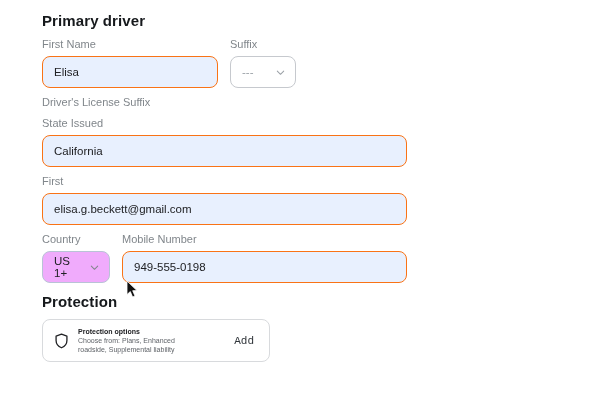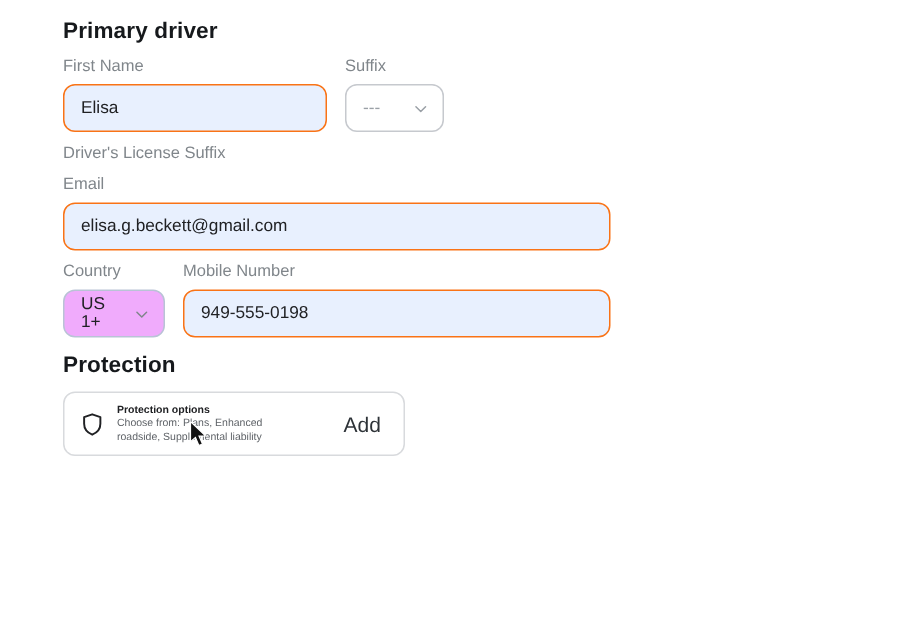--- a/index.html
+++ b/index.html
@@ -92,22 +92,22 @@
   }
   .card-desc {
     font-size: 7px;
     line-height: 8.5px;
     color: #5f6368;
   }
   .add-button {
     margin-left: auto;
     background: none;
     border: none;
-    font-family: Liberation Sans, sans-serif;
-    font-size: 14px;
+    font-family: Liberation Mono, monospace;
+    font-size: 11px;
     font-weight: 500;
     color: #2e3338;
     cursor: pointer;
     padding: 4px 5px;
   }
   .cursor {
     position: absolute;
     left: 126px; top: 281px;
     width: 12px; height: 18px;
     pointer-events: none;
@@ -134,23 +134,27 @@
             <polyline points="5 9 12 16 19 9"></polyline>
           </svg>
       </div>
     </div>
   </div>
 
   <div class="field-group w-full">
     <label class="field-label">Driver's License Suffix</label>
   </div>
 
+  <div class="field-group w-full">
+    <label class="field-label">State Issued</label>
+    <input class="text-input" type="text" value="California" style="">
+  </div>
 
   <div class="field-group w-full">
-    <label class="field-label">Email</label>
+    <label class="field-label">First</label>
     <input class="text-input" type="text" value="elisa.g.beckett@gmail.com" style="">
   </div>
 
   <div class="row">
     <div class="field-group w-country">
       <label class="field-label">Country</label>
       <div class="select-box select-filled">
         <span>US 1+</span>
         <svg class="chevron" viewBox="0 0 24 24" fill="none" stroke="#80868b" stroke-width="2.2" stroke-linecap="round" stroke-linejoin="round">
             <polyline points="5 9 12 16 19 9"></polyline>

